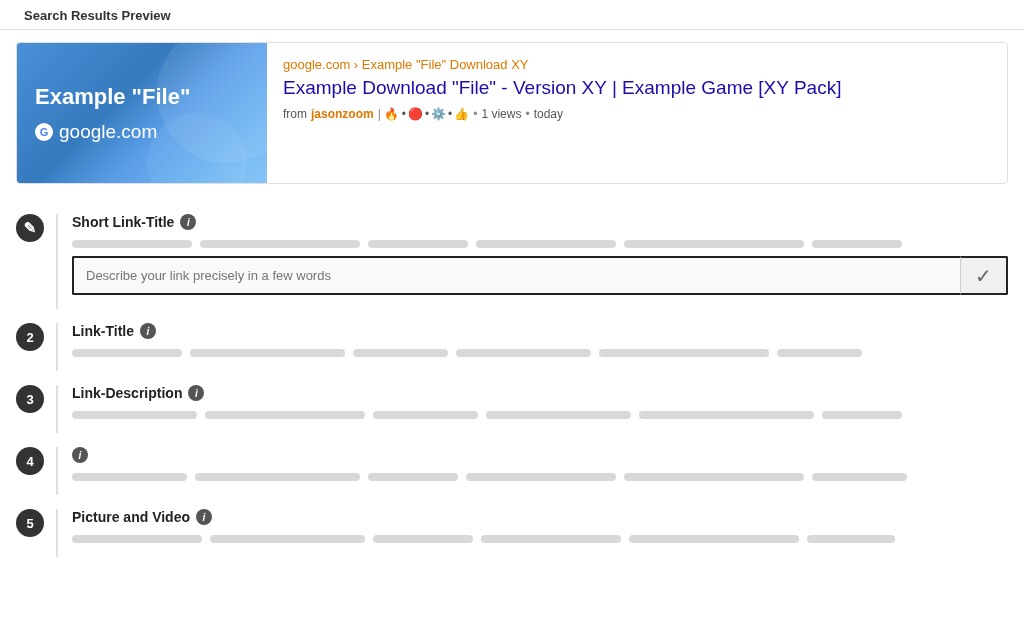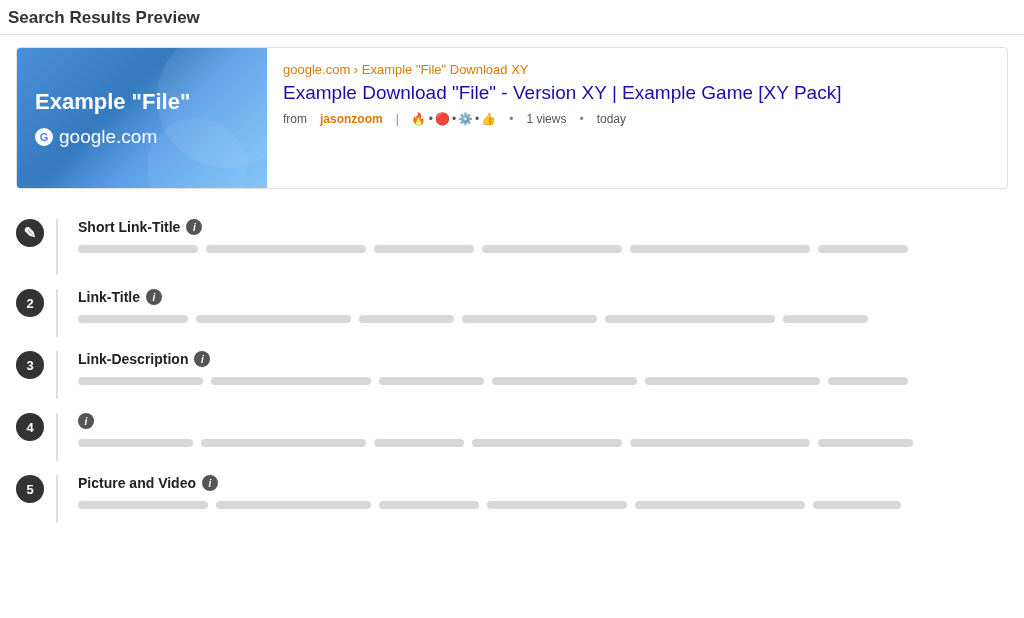--- a/index.html
+++ b/index.html
@@ -8,22 +8,22 @@
       background: #fff;
       color: #222;
       font-size: 14px;
       width: 1024px;
       min-height: 618px;
       overflow-x: hidden;
     }
 
     
     .page-header {
-      padding: 8px 16px 6px 8px;
-      font-size: 17px;
+      padding: 8px 16px 6px 24px;
+      font-size: 13px;
       font-weight: 600;
       color: #333;
       border-bottom: 1px solid #e0e0e0;
     }
 
     
     .preview-card {
       display: flex;
       flex-direction: row;
       margin: 12px 16px;
@@ -121,21 +121,21 @@
       font-weight: normal;
       margin-bottom: 6px;
       line-height: 1.3;
     }
 
     .preview-meta {
       font-size: 12px;
       color: #555;
       display: flex;
       align-items: flex-end;
-      gap: 13px;
+      gap: 4px;
       flex-wrap: wrap;
     }
 
     .meta-from {
       color: #555;
     }
 
     .meta-author {
       color: #e07800;
       font-weight: 700;
@@ -180,21 +180,21 @@
     }
 
     .section-number.edit-icon {
       background: #333;
       font-size: 15px;
     }
 
     .section-body {
       flex: 1;
       border-left: 2px solid #e0e0e0;
-      padding-left: 20px;
+      padding-left: 14px;
       padding-bottom: 14px;
     }
 
     .section-header {
       display: flex;
       align-items: center;
       gap: 6px;
       margin-bottom: 10px;
     }
 
@@ -331,20 +331,28 @@
         <span class="info-icon">i</span>
       </div>
       <div class="top-ph-lines">
         <div class="ph-line" style="width:120px;"></div>
         <div class="ph-line" style="width:160px;"></div>
         <div class="ph-line" style="width:100px;"></div>
         <div class="ph-line" style="width:140px;"></div>
         <div class="ph-line" style="width:180px;"></div>
         <div class="ph-line" style="width:90px;"></div>
       </div>
+      <div class="input-section">
+        <div class="input-row">
+          <input class="link-input" type="text" placeholder="Describe your link precisely in a few words" style="">
+          <div class="input-confirm-btn">
+            <span class="checkmark">✓</span>
+          </div>
+        </div>
+      </div>
     </div>
   </div>
 
   <div class="section-row">
     <div class="section-number">2</div>
     <div class="section-body">
       <div class="section-header">
         <span class="section-label">Link-Title</span>
         <span class="info-icon">i</span>
       </div>

